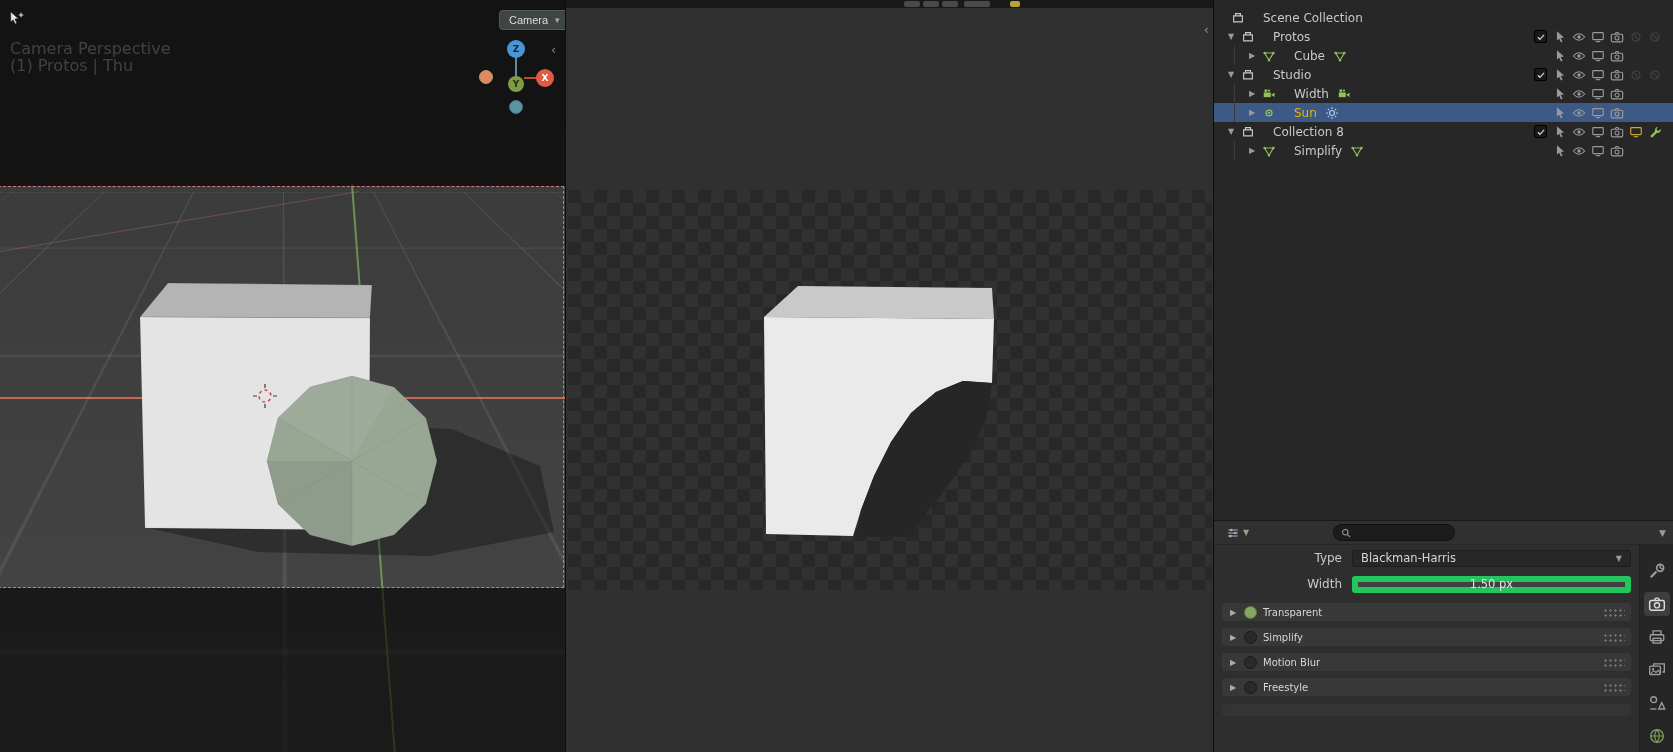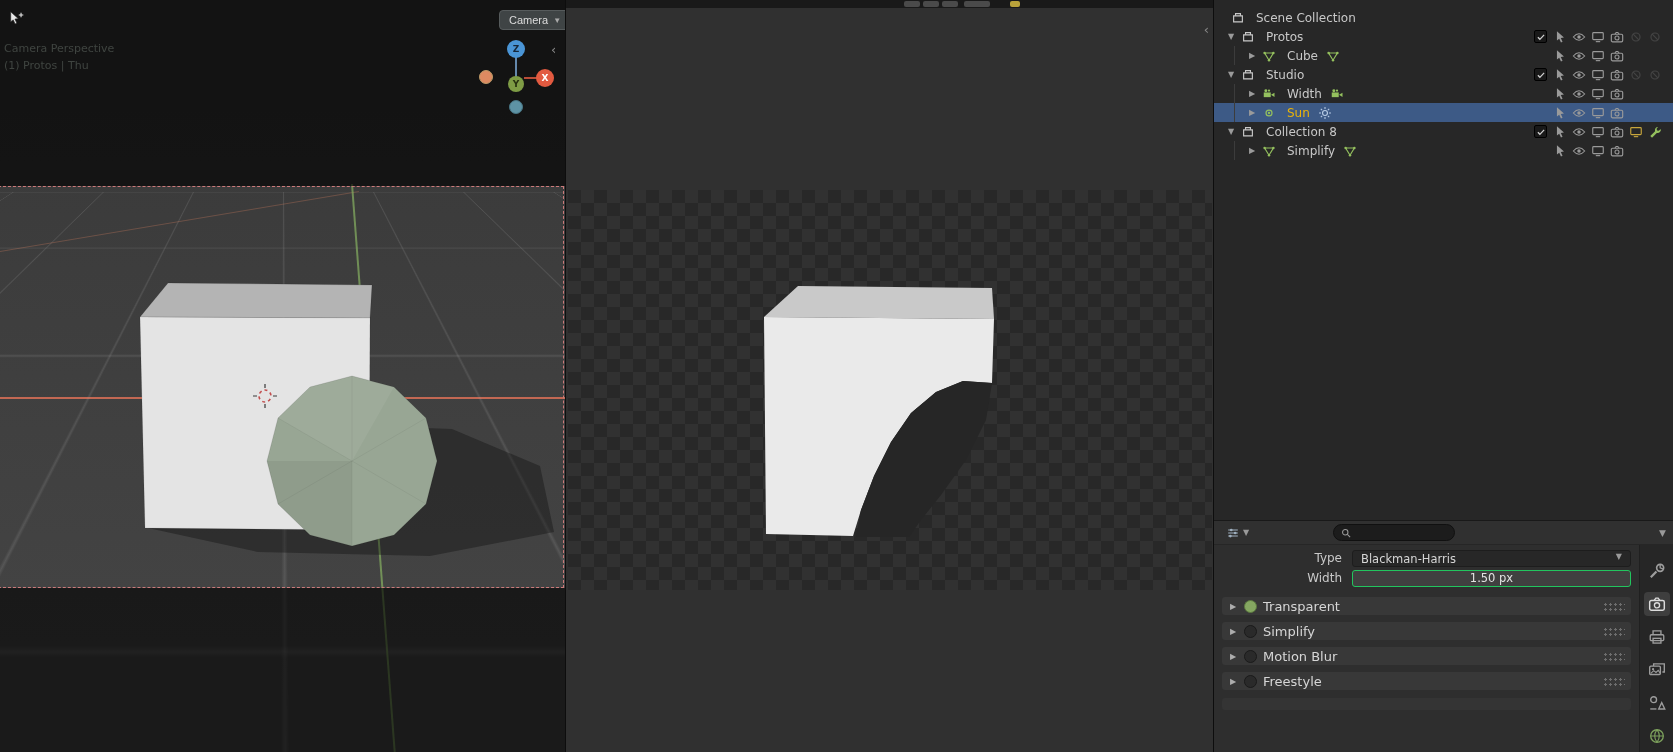--- a/index.html
+++ b/index.html
@@ -19,21 +19,21 @@
 .axis-x{position:absolute;left:0;top:397px;width:565px;height:2px;background:rgba(219,112,87,.85)}
 .axis-x2{position:absolute;left:-6px;top:252px;width:370px;height:1px;background:rgba(219,130,95,.30);
   transform:rotate(-9.5deg);transform-origin:left center}
 .axis-y{position:absolute;left:351px;top:184px;width:2px;height:600px;background:rgba(130,170,95,.75);
   transform:rotate(-4.3deg);transform-origin:top center}
 .scene-svg{position:absolute;inset:0}
 .pp-top{position:absolute;left:0;top:0;width:565px;height:186px;background:rgba(0,0,0,.66)}
 .pp-bottom{position:absolute;left:0;top:588px;width:565px;height:164px;background:rgba(0,0,0,.62)}
 .cam-border{position:absolute;left:-2px;top:186px;width:566px;height:402px;
   border:1px dashed #cc7a7a}
-.vp-text{position:absolute;left:4px;top:40px;font-size:11px;line-height:17px;color:#3f4440;z-index:5}
+.vp-text{position:absolute;left:10px;top:40px;font-size:16px;line-height:17px;color:#3f4440;z-index:5}
 .options-btn{position:absolute;left:499px;top:10px;height:20px;display:flex;align-items:center;gap:5px;
   padding:0 9px;background:#3f4445;border:1px solid #565b5c;border-radius:4px;color:#dcdcdc;
   font-size:11px;z-index:6;cursor:default}
 .options-btn .dd{font-size:8px;color:#aaa}
 .vp-chev{position:absolute;left:551px;top:42px;color:#8a8a8a;font-size:13px;z-index:6}
 .cursor-ico{position:absolute;left:8px;top:10px;z-index:7}
 
 .gizmo{position:absolute;left:478px;top:40px;width:90px;height:80px;z-index:6}
 .gz{position:absolute;border-radius:50%;display:flex;align-items:center;justify-content:center;
   font-size:9px;font-weight:bold}
@@ -66,21 +66,21 @@
 .ol-row{display:flex;align-items:center;height:19px;padding-right:10px;font-size:12px;color:#c8c8c8;
   cursor:default}
 .ol-row.sel{background:#3d5a86}
 .ol-row.sel .ol-label{color:#eab308}
 .sp10{width:10px;flex:none}
 .sp14{width:14px;flex:none}
 .ind-guide{width:21px;flex:none;align-self:stretch;
   background:linear-gradient(#3c3c3c,#3c3c3c) 10px 0/1px 100% no-repeat}
 .dis{width:14px;flex:none;text-align:center;font-size:8px;color:#9b9b9b}
 .slot{width:19px;flex:none;display:flex;align-items:center;justify-content:center}
-.ol-label{margin-left:9px;white-space:nowrap}
+.ol-label{margin-left:16px;white-space:nowrap}
 .data-ico{margin-left:8px}
 .cluster{margin-left:auto;display:flex;align-items:center}
 .i14{width:14px;height:14px;display:block}
 .i10{width:10px;height:10px;display:block}
 .i12{width:12px;height:12px;display:block}
 .i18{width:18px;height:18px;display:block}
 .c-gray{color:#9a9a9a}
 .c-gray2{color:#c9c9c9}
 .c-green{color:#94c05e}
 .c-bluish{color:#b9cde6}
@@ -95,34 +95,34 @@
   border-bottom:1px solid #262626;display:flex;align-items:center}
 .ed-icon{margin-left:12px;display:flex;align-items:center;gap:3px;color:#9fb0c0}
 .ed-icon .dd{font-size:8px;color:#999}
 .search{margin-left:84px;width:122px;height:17px;background:#1c1c1c;border:1px solid #101010;
   border-radius:9px;display:flex;align-items:center;padding:0 6px;gap:4px}
 .search-input{flex:1;min-width:0;background:transparent;border:none;outline:none;color:#ccc;
   font-size:11px;font-family:inherit}
 .hdr-chev{margin-left:auto;margin-right:8px;color:#9a9a9a;font-size:9px}
 .props-content{position:absolute;left:0;top:24px;right:34px;bottom:0;padding:4px 8px 0 8px;
   border-right:1px solid #202020}
-.prow{display:flex;align-items:center;height:18px;margin-bottom:2px}
+.prow{display:flex;align-items:center;height:18px;margin-bottom:8px}
 .plabel{width:130px;flex:none;text-align:right;padding-right:10px;color:#c9c9c9;font-size:12px}
 .dropdown{flex:1;height:17px;background:#272727;border:1px solid #1d1d1d;border-radius:3px;
-  display:flex;padding:1px 8px;color:#d6d6d6;font-size:11.5px;cursor:default}
+  display:flex;align-items:center;padding:1px 8px;color:#d6d6d6;font-size:11.5px;cursor:default}
 .dd-arrow{margin-left:auto;font-size:8px;color:#999}
-.numfield{flex:1;height:17px;background:#404040;border:1px solid #22c55e;border-radius:3px;
+.numfield{flex:1;height:17px;background:#404040;border:6px solid #22c55e;border-radius:3px;
   display:flex;align-items:center;justify-content:center;color:#e2e2e2;font-size:11.5px;cursor:default}
 .panel-hdr{height:18px;margin-top:7px;background:#383838;border-radius:3px;
   display:flex;align-items:center;padding:0 6px;gap:6px;cursor:default}
 .panel-hdr.first{margin-top:10px}
 .ph-arrow{font-size:8px;color:#adadad;width:10px;text-align:center}
 .pcheck{width:13px;height:13px;border-radius:7px;background:#2a2a2a;border:1px solid #1a1a1a;flex:none}
 .pcheck.on{background:#85a761;border-color:#5c7a40}
-.ph-label{color:#d6d6d6;font-size:13px}
+.ph-label{color:#d6d6d6;font-size:10px}
 .dragdots{margin-left:auto;width:22px;height:9px;
   background-image:radial-gradient(#6e6e6e 1px,transparent 1.3px);background-size:5px 5px}
 .panel-hdr.partial{height:12px;margin-top:8px;background:#343434}
 
 .tabstrip{position:absolute;right:0;top:24px;bottom:0;width:34px;background:#262626;
   display:flex;flex-direction:column;align-items:center;gap:9px;padding-top:14px;overflow:hidden}
 .tab{width:26px;height:24px;display:flex;align-items:center;justify-content:center;color:#9d9d9d;
   cursor:default;flex:none}
 .tab.active{background:#3e3e3e;border-radius:4px;color:#dcdcdc}
 .tab.world{color:#7ca05c}

